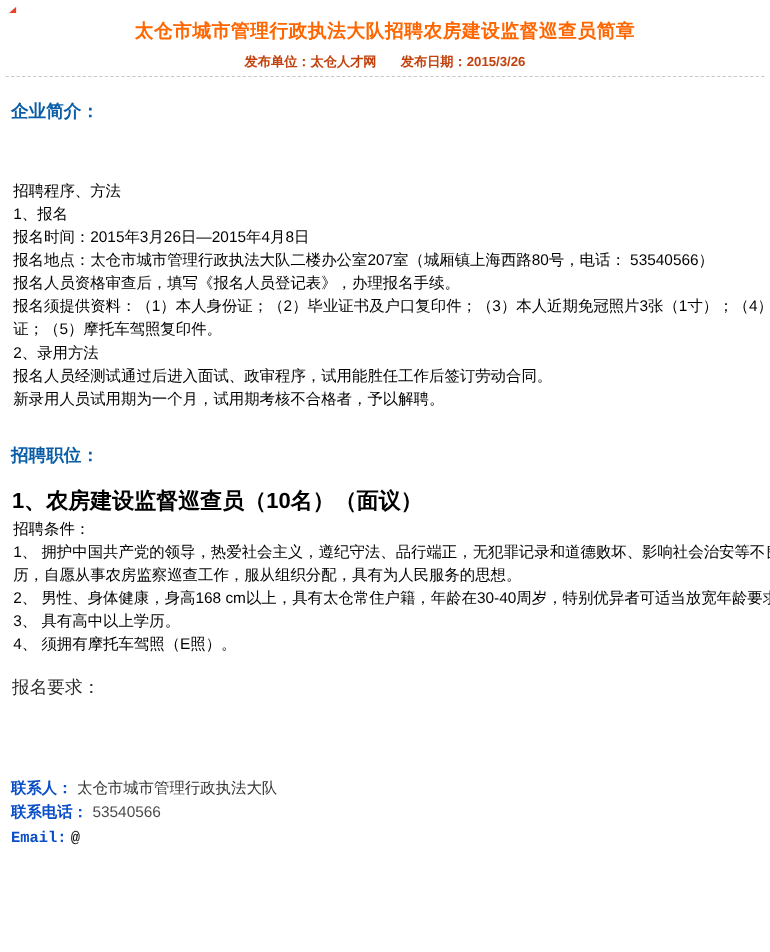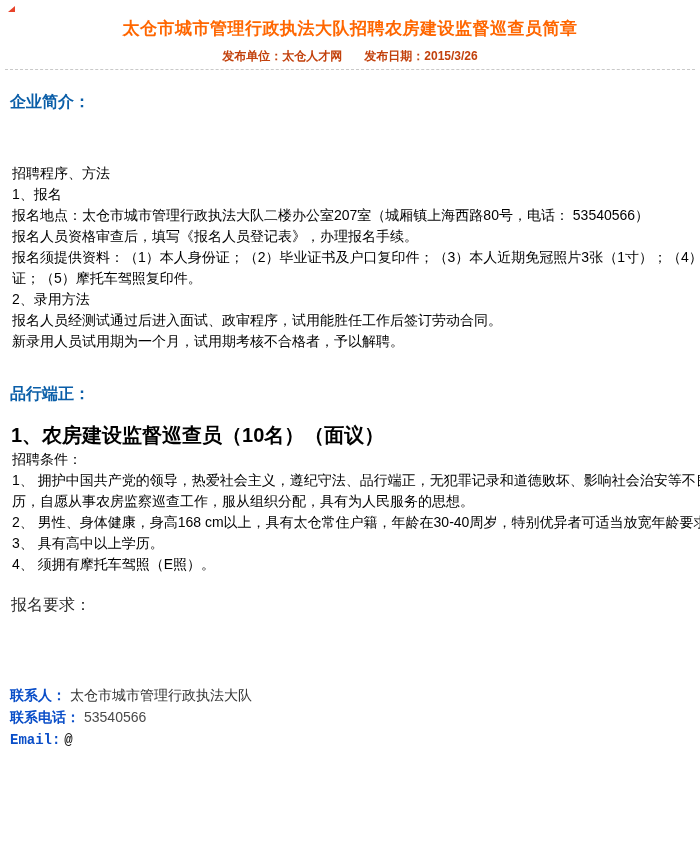--- a/index.html
+++ b/index.html
@@ -76,30 +76,31 @@
   </header>
 
   <div class="dashed-sep"></div>
 
   <h2 class="sec">企业简介：</h2>
 
   <div class="body-lines">
       <div class="line"></div>
       <div class="line">招聘程序、方法</div>
       <div class="line">1、报名</div>
+      <div class="line">报名时间：2015年3月26日—2015年4月8日</div>
       <div class="line">报名地点：太仓市城市管理行政执法大队二楼办公室207室（城厢镇上海西路80号，电话： 53540566）</div>
       <div class="line">报名人员资格审查后，填写《报名人员登记表》，办理报名手续。</div>
       <div class="line">报名须提供资料：（1）本人身份证；（2）毕业证书及户口复印件；（3）本人近期免冠照片3张（1寸）；（4）退伍</div>
       <div class="line">证；（5）摩托车驾照复印件。</div>
       <div class="line">2、录用方法</div>
       <div class="line">报名人员经测试通过后进入面试、政审程序，试用能胜任工作后签订劳动合同。</div>
       <div class="line">新录用人员试用期为一个月，试用期考核不合格者，予以解聘。</div>
     </div>
 
-  <h2 class="sec positions">品行端正：</h2>
+  <h2 class="sec positions">招聘职位：</h2>
 
   <h3 class="job-title">1、农房建设监督巡查员（10名）（面议）</h3>
 
   <div class="body-lines req">
       <div class="line">招聘条件：</div>
       <div class="line">1、 拥护中国共产党的领导，热爱社会主义，遵纪守法、品行端正，无犯罪记录和道德败坏、影响社会治安等不良经</div>
       <div class="line">历，自愿从事农房监察巡查工作，服从组织分配，具有为人民服务的思想。</div>
       <div class="line">2、 男性、身体健康，身高168 cm以上，具有太仓常住户籍，年龄在30-40周岁，特别优异者可适当放宽年龄要求。</div>
       <div class="line">3、 具有高中以上学历。</div>
       <div class="line">4、 须拥有摩托车驾照（E照）。</div>

